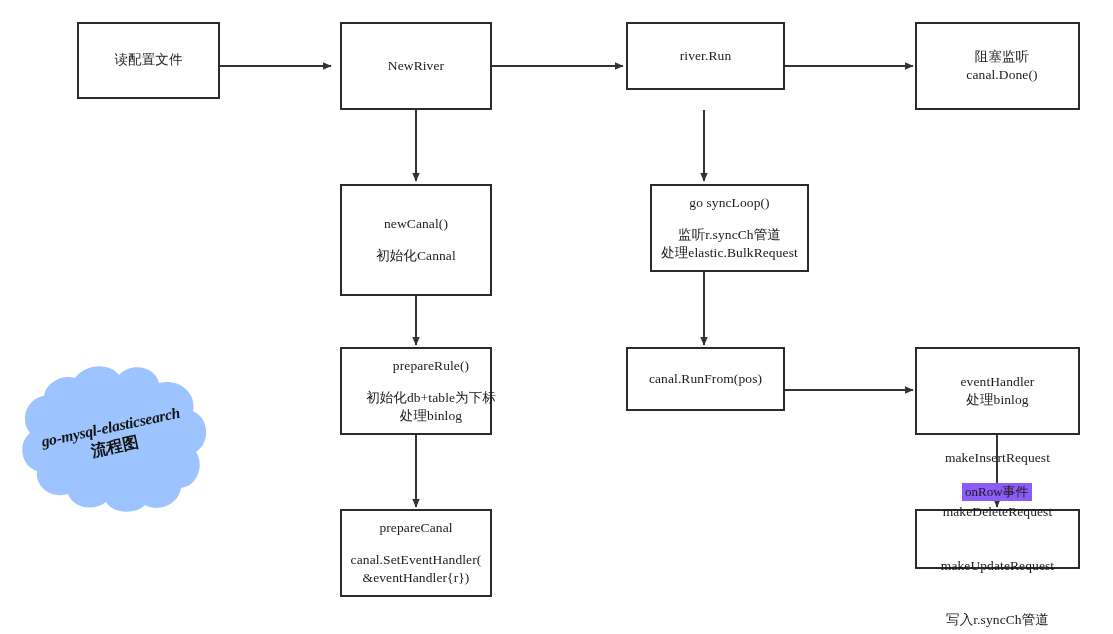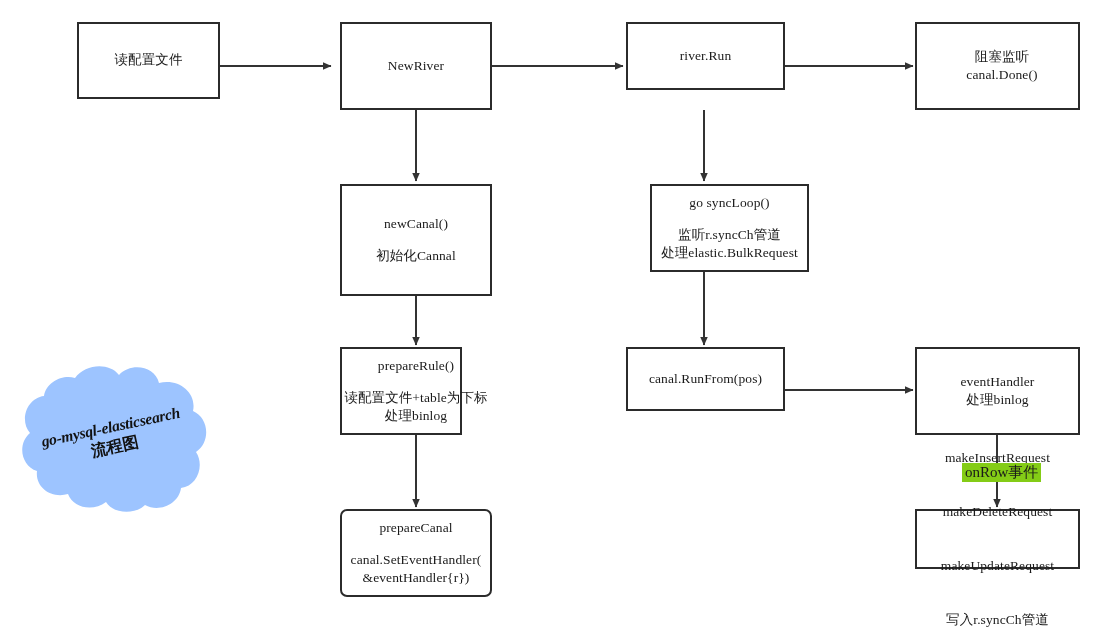--- a/index.html
+++ b/index.html
@@ -46,26 +46,27 @@
   }
   .node .line {
     display: block;
     white-space: nowrap;
   }
   .node .gap {
     height: 14px;
   }
   .edge-label {
     position: absolute;
-    font-size: 15px;
+    font-size: 13px;
     color: #1a1a1a;
-    background: #84cc16;
+    background: #8b5cf6;
     padding: 0 3px;
     white-space: nowrap;
     font-family: "Liberation Serif", "DejaVu Serif", serif;
+    margin-top: 20px;
   }
   .cloud {
     position: absolute;
     left: 13px;
     top: 362px;
     width: 200px;
     height: 152px;
   }
   .cloud svg {
     display: block;
@@ -179,37 +180,37 @@
     <span class="line">初始化Cannal</span>
   </div>
 
   <div class="node" style="left:626px; top:184px; width:159px; height:88px;margin-left:24px;">
     <span class="line">go syncLoop()</span>
     <span class="gap"></span>
     <span class="line">监听r.syncCh管道</span>
     <span class="line">处理elastic.BulkRequest</span>
   </div>
 
-  <div class="node" style="left:340px; top:347px; width:122px; height:88px;padding-left:30px;">
+  <div class="node" style="left:340px; top:347px; width:152px; height:88px;padding-left:30px;">
     <span class="line">prepareRule()</span>
     <span class="gap"></span>
-    <span class="line">读配置文件+table为下标</span>
+    <span class="line">初始化db+table为下标</span>
     <span class="line">处理binlog</span>
   </div>
 
   <div class="node" style="left:626px; top:347px; width:159px; height:64px;">
     <span class="line">canal.RunFrom(pos)</span>
   </div>
 
   <div class="node" style="left:915px; top:347px; width:165px; height:88px;">
     <span class="line">eventHandler</span>
     <span class="line">处理binlog</span>
   </div>
 
-  <div class="node" style="left:340px; top:509px; width:152px; height:88px;border-radius:7px;">
+  <div class="node" style="left:340px; top:509px; width:152px; height:88px;">
     <span class="line">prepareCanal</span>
     <span class="gap"></span>
     <span class="line">canal.SetEventHandler(</span>
     <span class="line">&amp;eventHandler{r})</span>
   </div>
 
   <div class="node" style="left:915px; top:509px; width:165px; height:60px;gap:36px;">
     <span class="line">makeInsertRequest</span>
     <span class="line">makeDeleteRequest</span>
     <span class="line">makeUpdateRequest</span>

